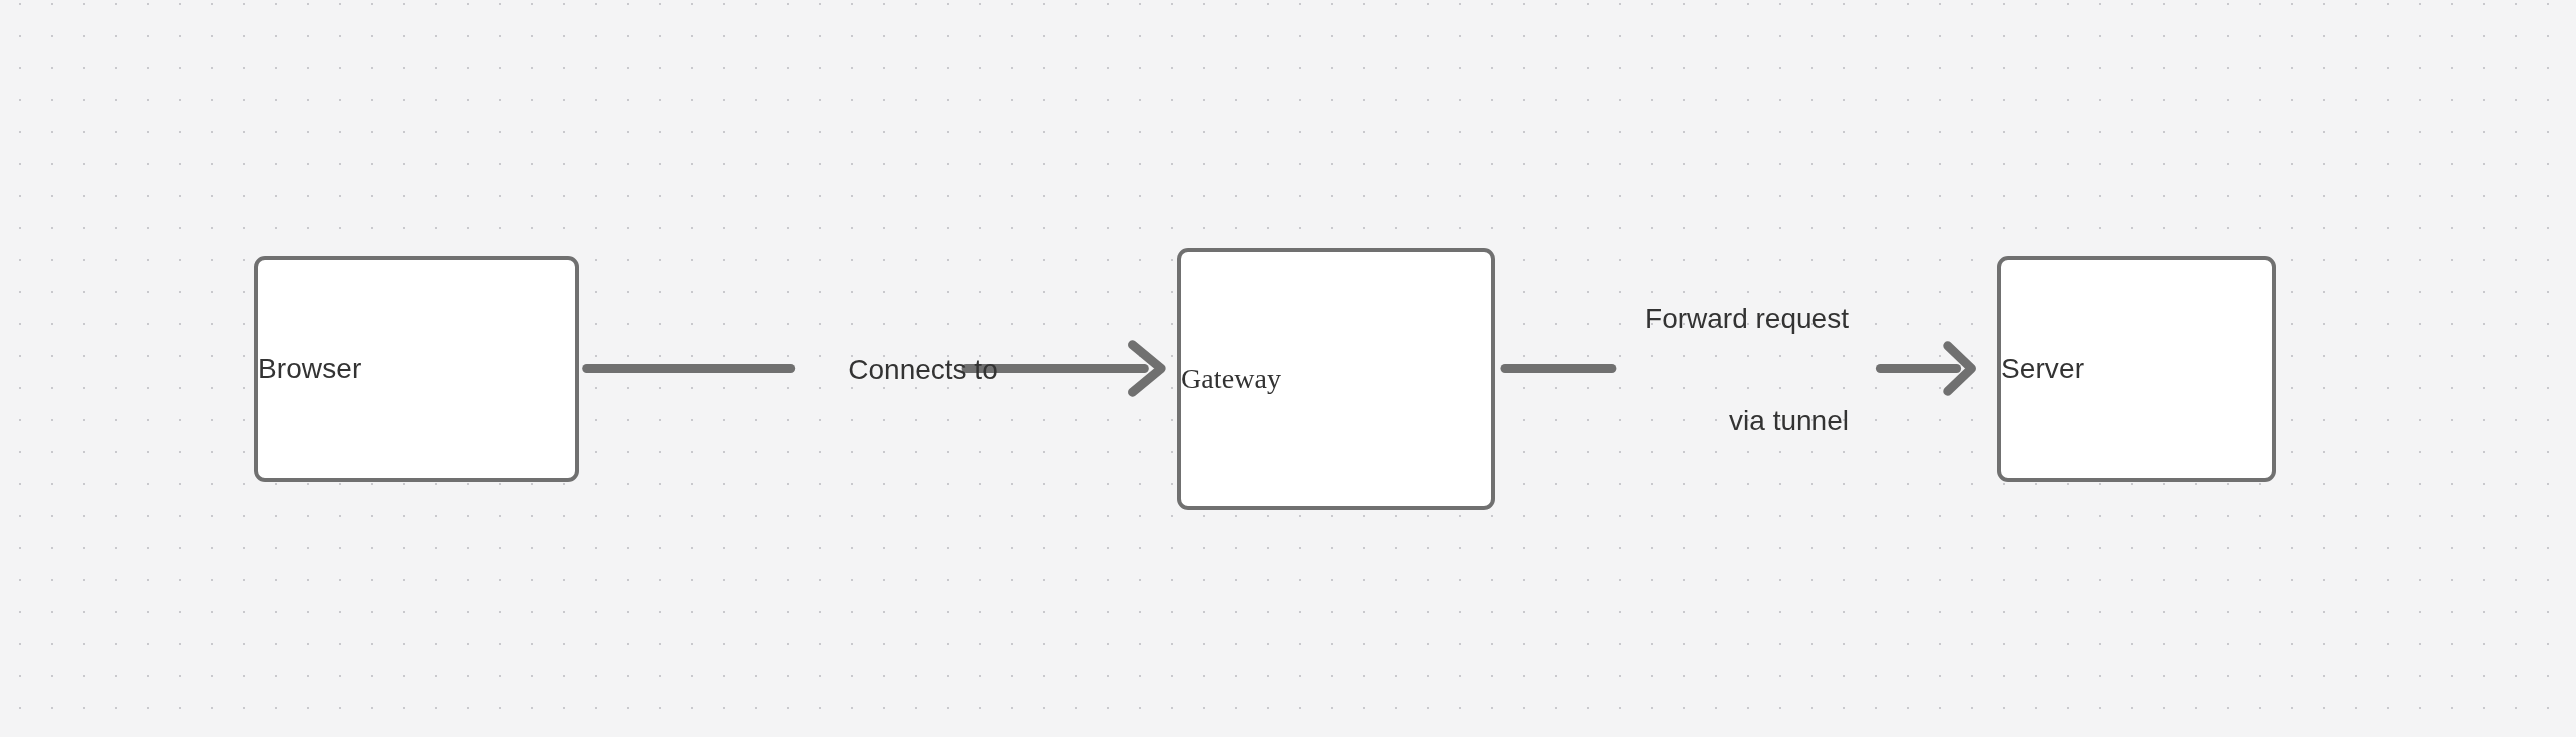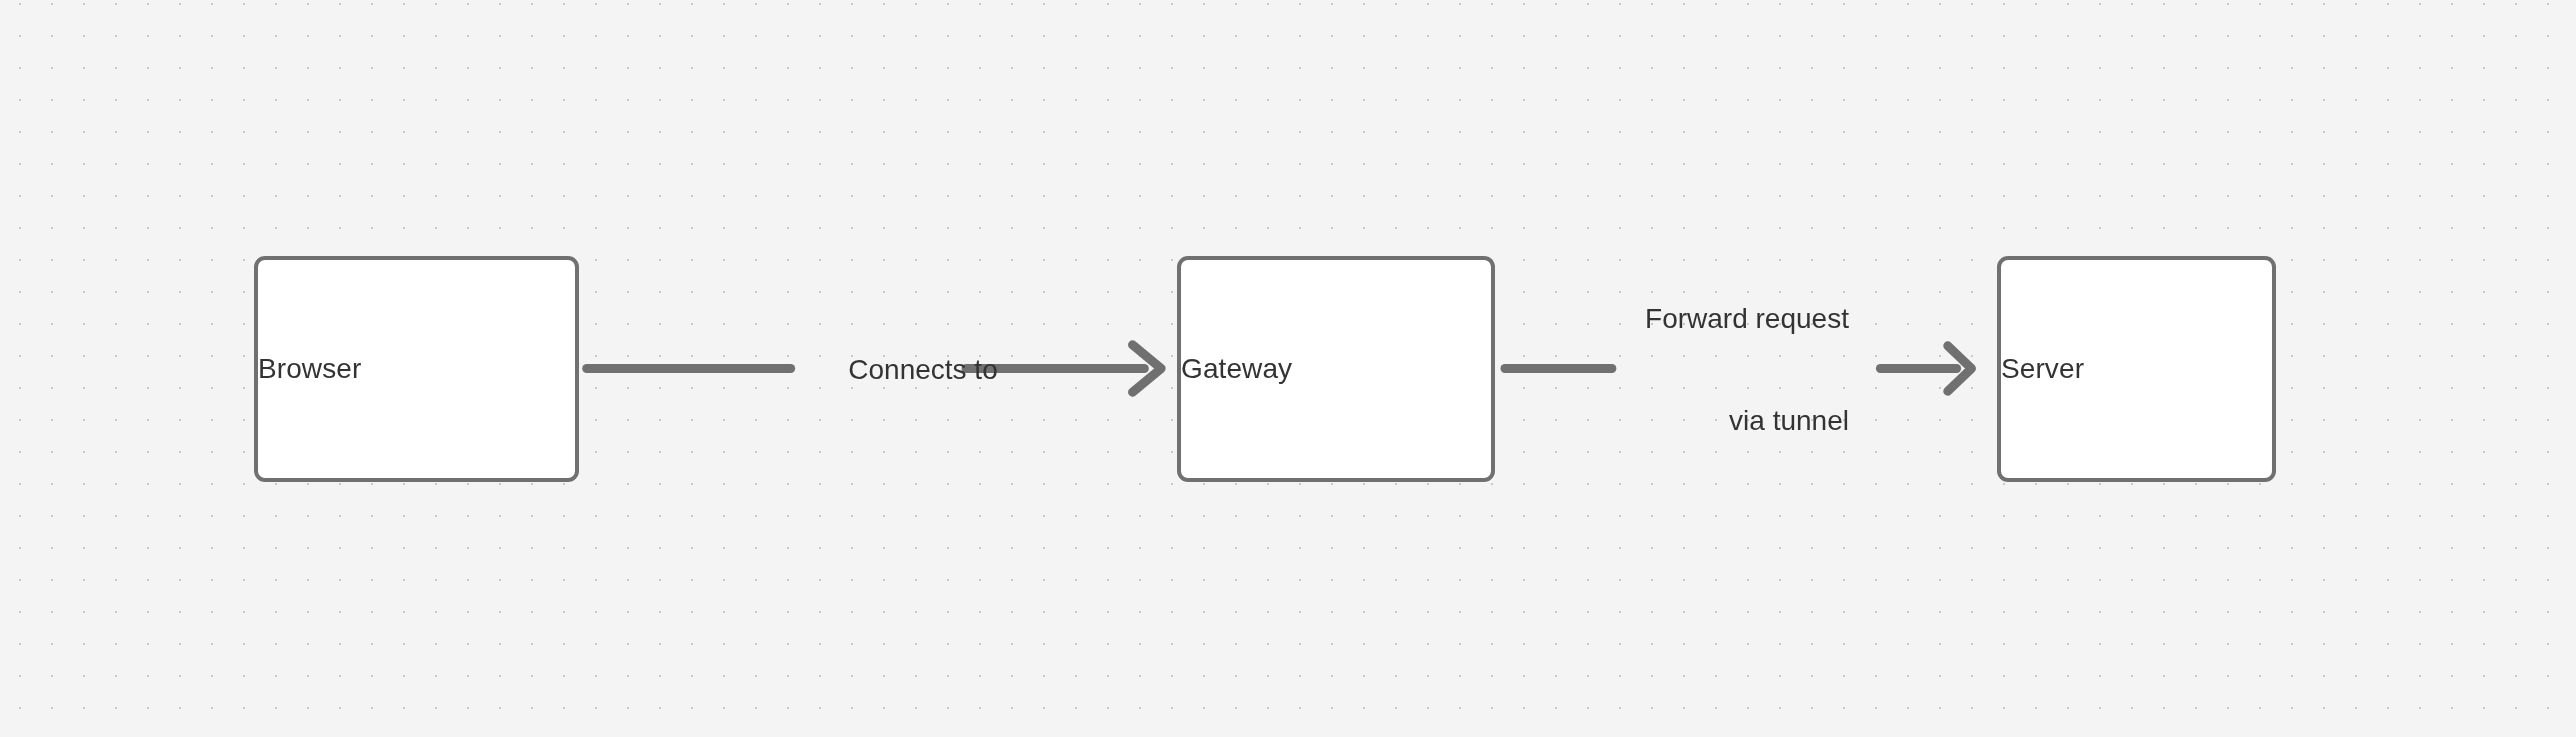--- a/index.html
+++ b/index.html
@@ -48,21 +48,21 @@
   .node-label {
     font-size: 28px;
     line-height: 1.2;
     color: #333333;
     letter-spacing: 0.1px;
     white-space: nowrap;
     text-align: center;
   }
 
   #node-browser { left: 254px; top: 256px; width: 325px; height: 226px; }
-  #node-gateway { left: 1177px; top: 256px; width: 318px; height: 226px; }
+  #node-gateway { left: 1177px; top: 248px; width: 318px; height: 262px; font-family: Liberation Serif, serif; }
   #node-server  { left: 1997px; top: 256px; width: 279px; height: 226px; }
 
   
   .edge-label {
     position: absolute;
     font-size: 28px;
     line-height: 34px;
     color: #333333;
     text-align: right;
     white-space: pre;

